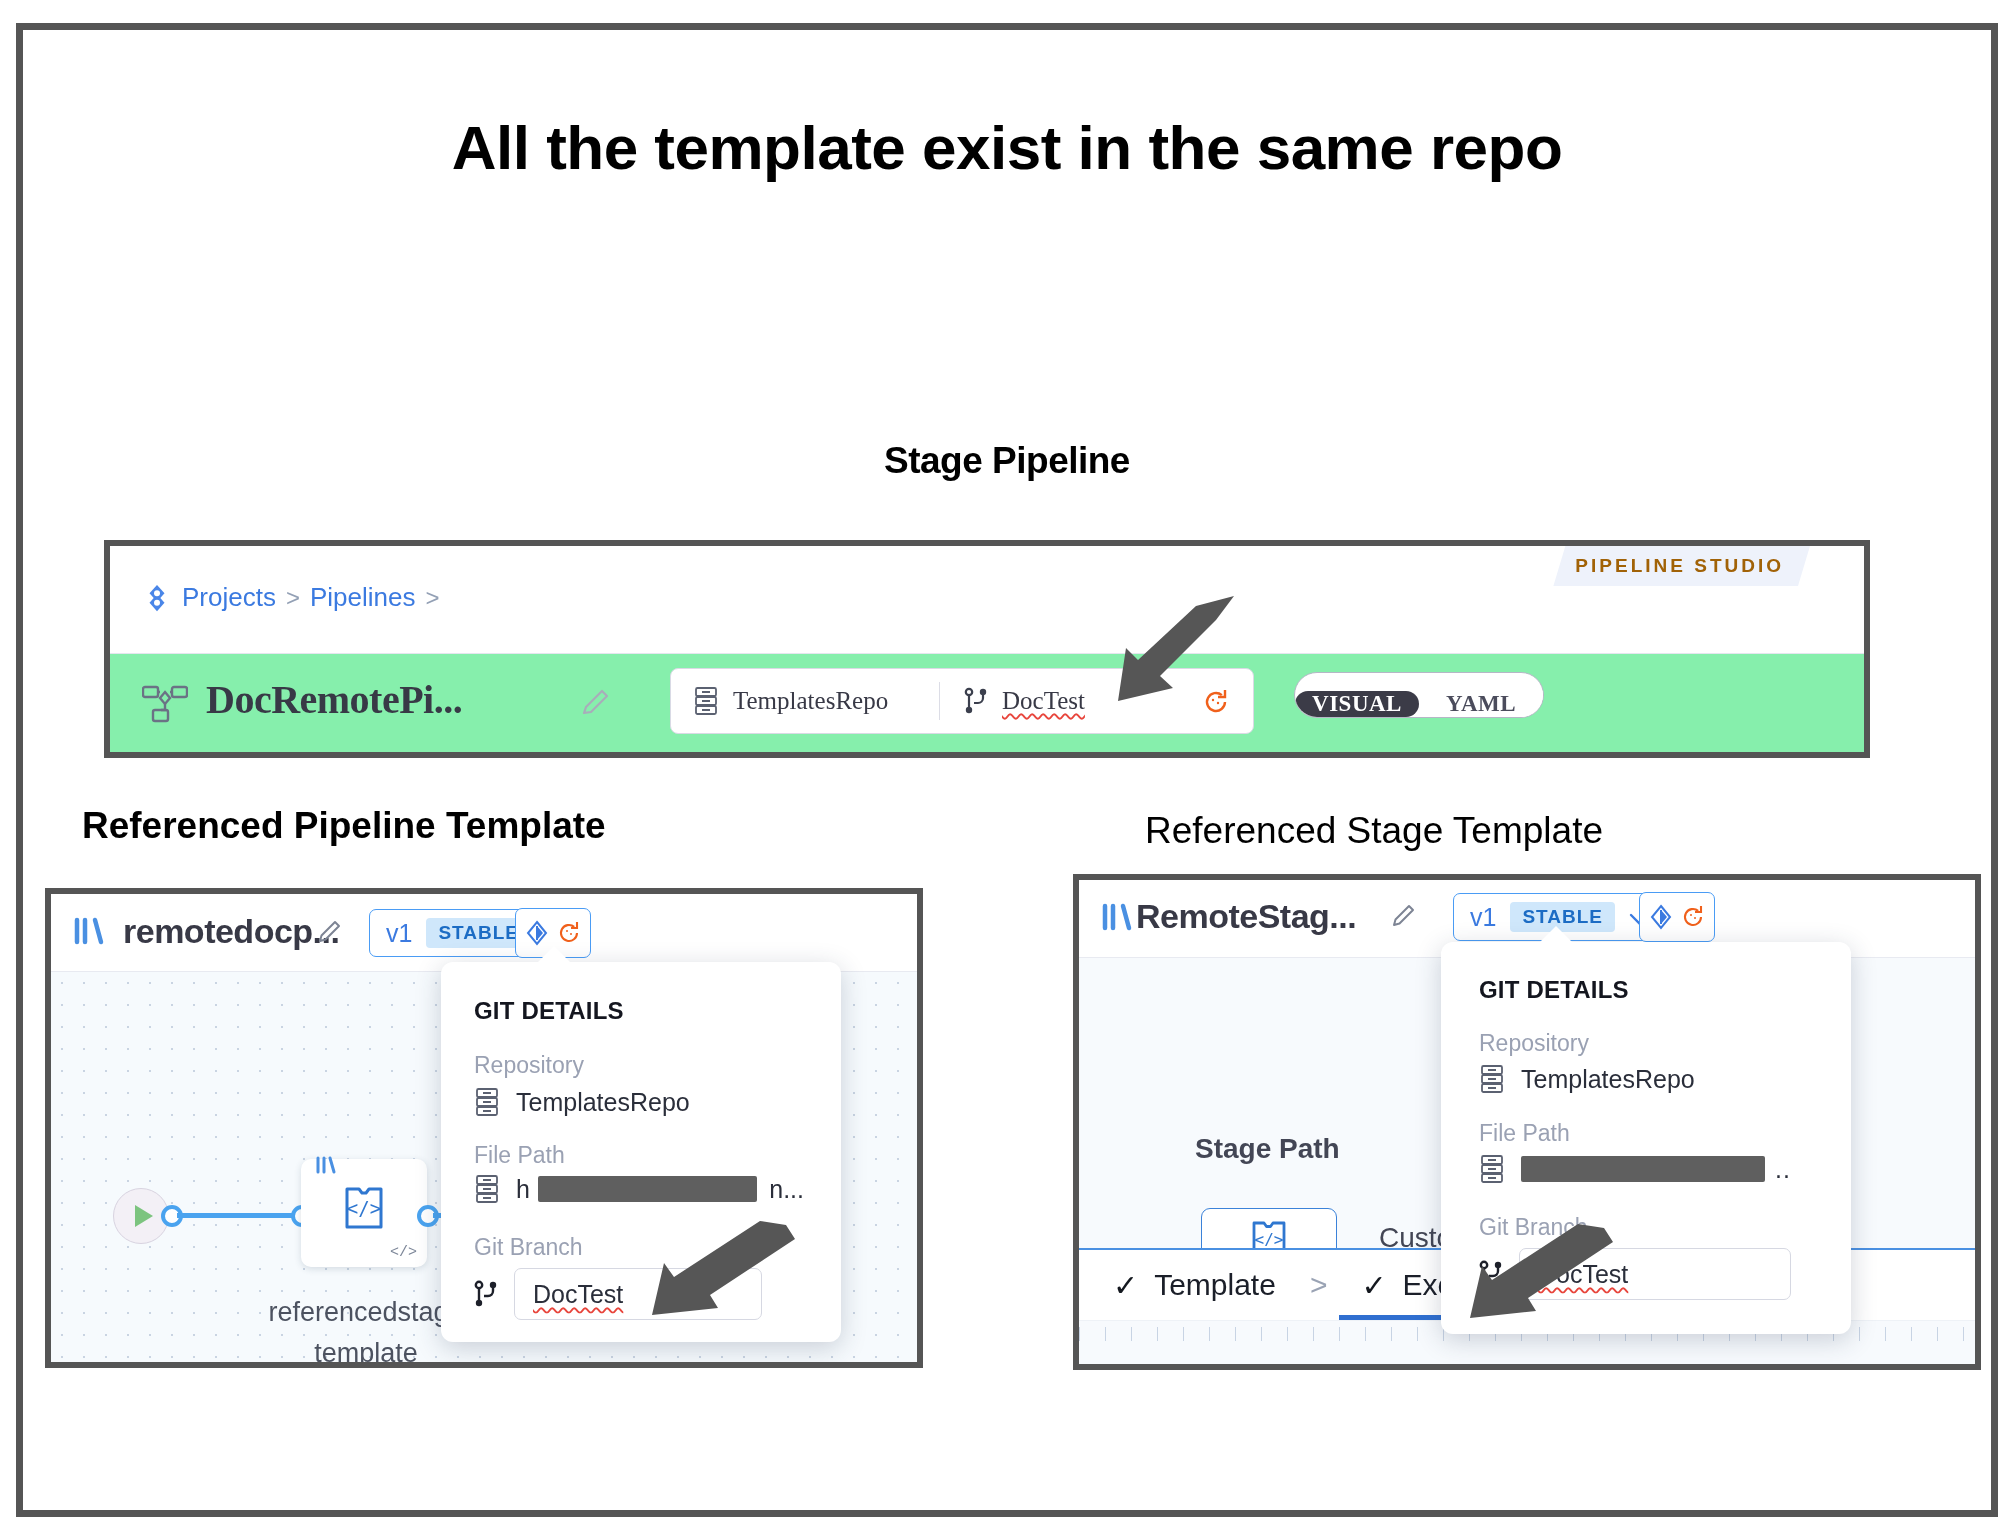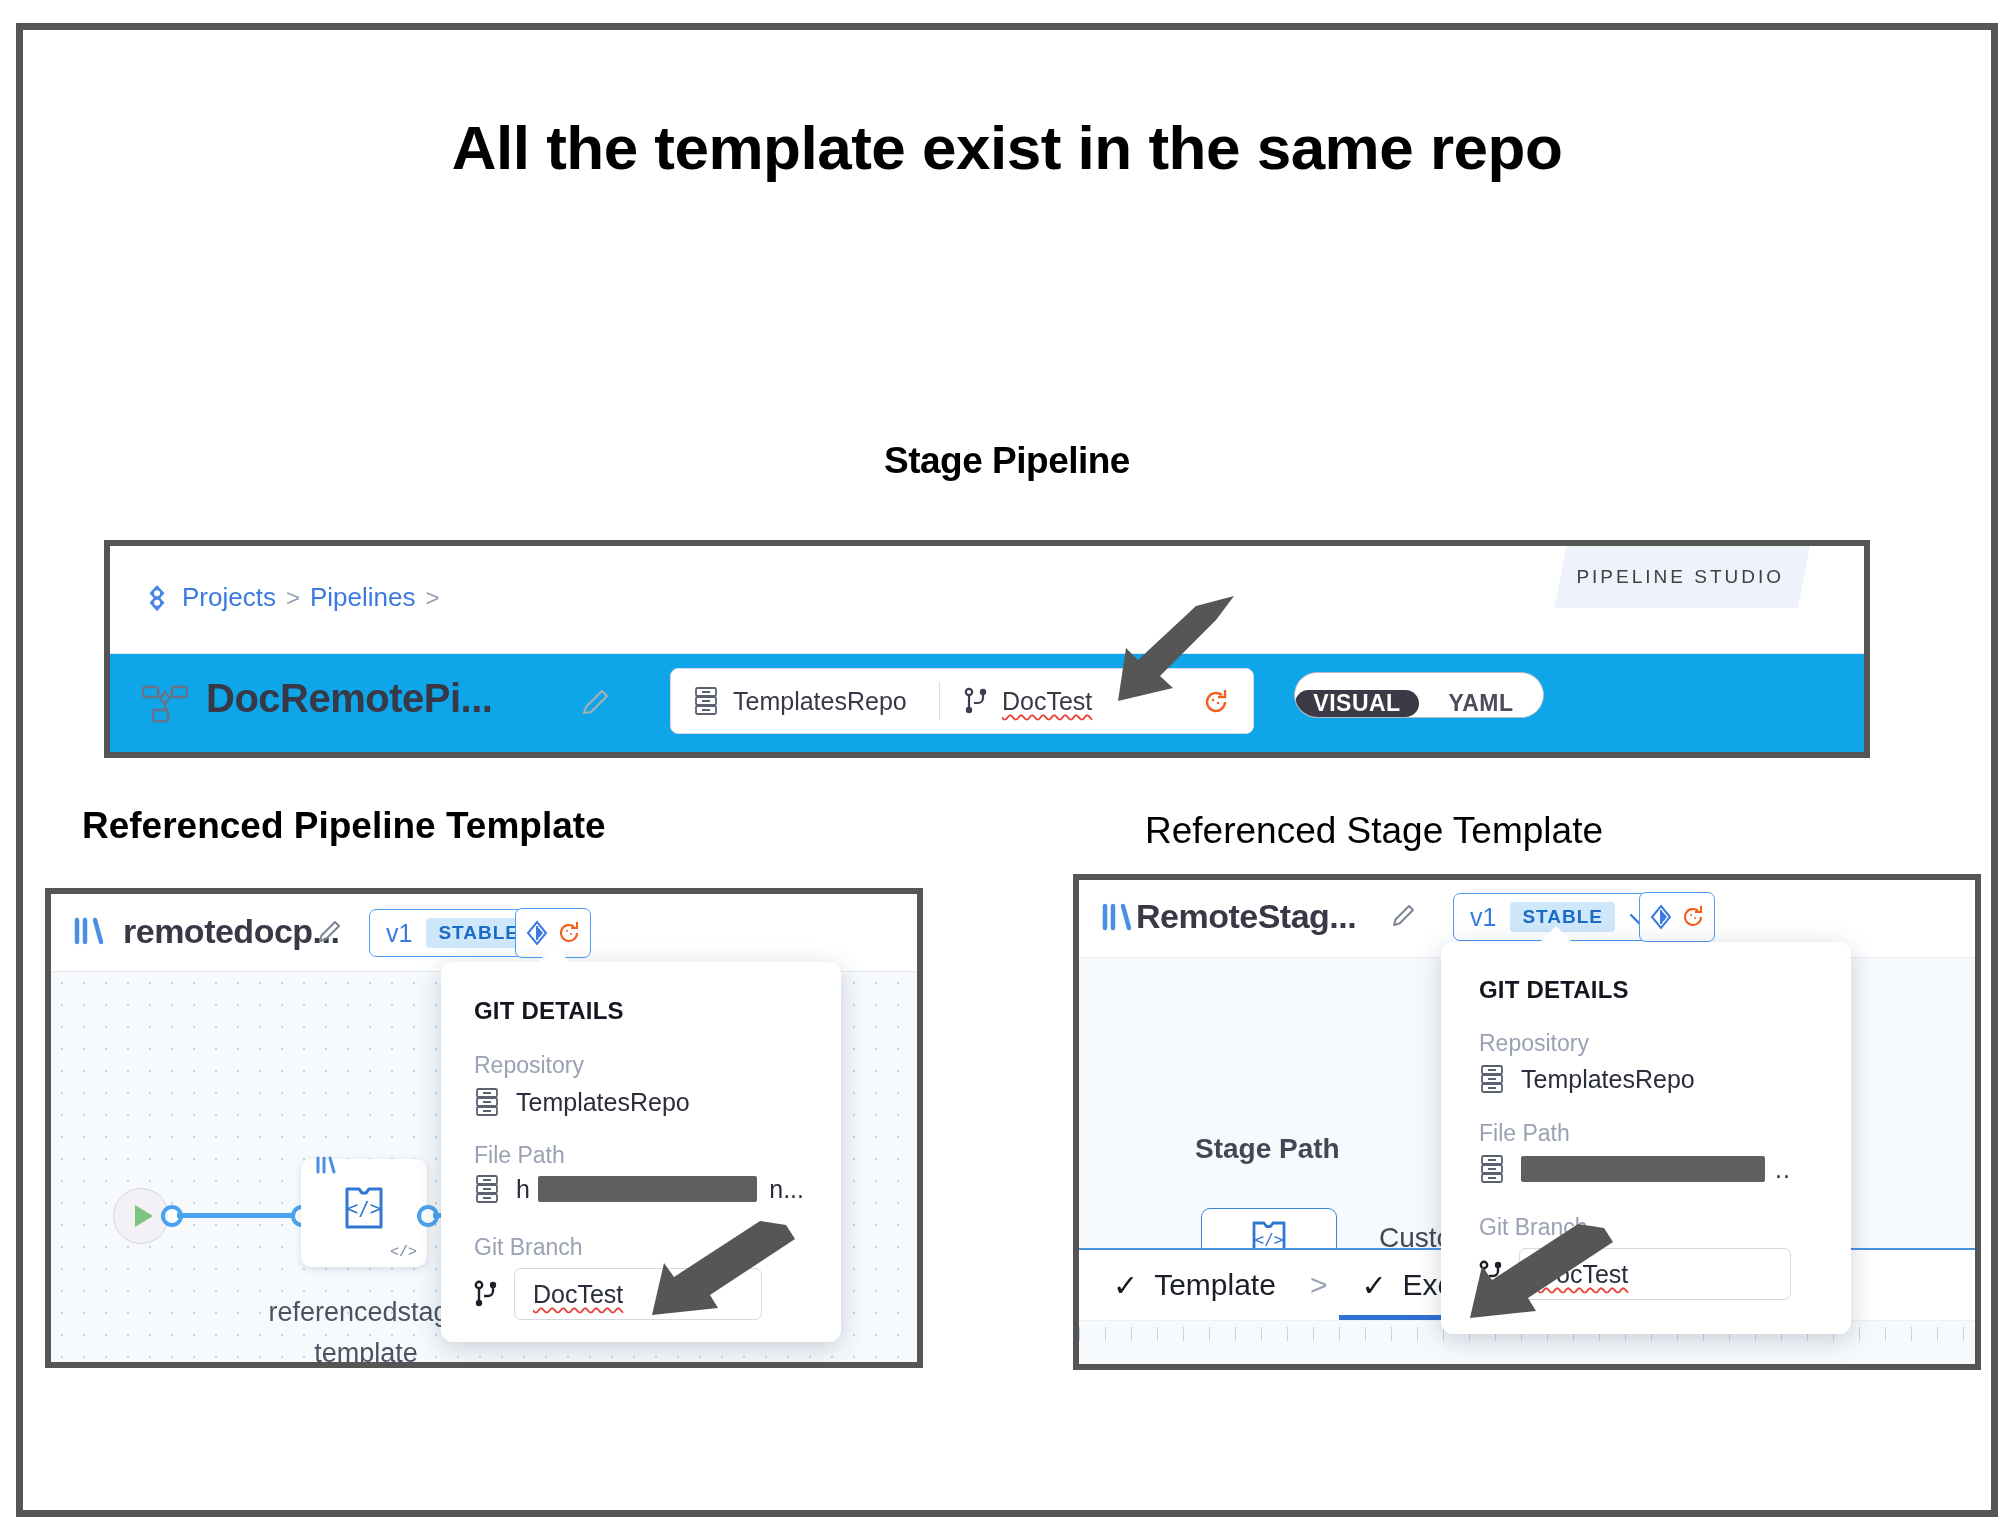--- a/index.html
+++ b/index.html
@@ -62,31 +62,32 @@
     font-size:26px;
   }
   #breadcrumb .bc-link{ color:#3b7ae0; white-space:nowrap; }
   #breadcrumb .bc-sep{ color:#93a0b5; font-size:24px; }
   .harness-logo{
     width:30px;height:30px; display:inline-block; position:relative; flex:0 0 auto;
   }
 
   #pipeline-studio-badge{
     position:absolute; right:54px; top:0px;
-    height:62px; padding:0 26px 0 22px;
+    height:40px; padding:0 26px 0 22px;
     background:#eef2fb;
-    color:#404040;
-    font-size:19px; font-weight:normal; letter-spacing:3px;
+    color:#a16207;
+    font-size:19px; font-weight:bold; letter-spacing:3px;
     display:flex; align-items:center;
     clip-path: polygon(12px 0, 100% 0, calc(100% - 12px) 100%, 0 100%);
   }
 
   #rp-name-row{
     position:relative; height:98px; display:flex; align-items:center;
-    background:#0ea5e9;
+    background:#86efac;
+    font-family:Liberation Serif, serif;
   }
   #pipeline-node-icon{ position:absolute; left:32px; top:30px; width:46px; height:40px; }
   #rp-pipeline-name{
     position:absolute; left:96px; top:22px;
     font-size:40px; font-weight:bold; color:#383946;
     letter-spacing:-0.5px; white-space:nowrap;
   }
   #rp-edit-pencil{ position:absolute; left:468px; top:32px; width:34px; height:34px; }
 
   #rp-git-chip{

